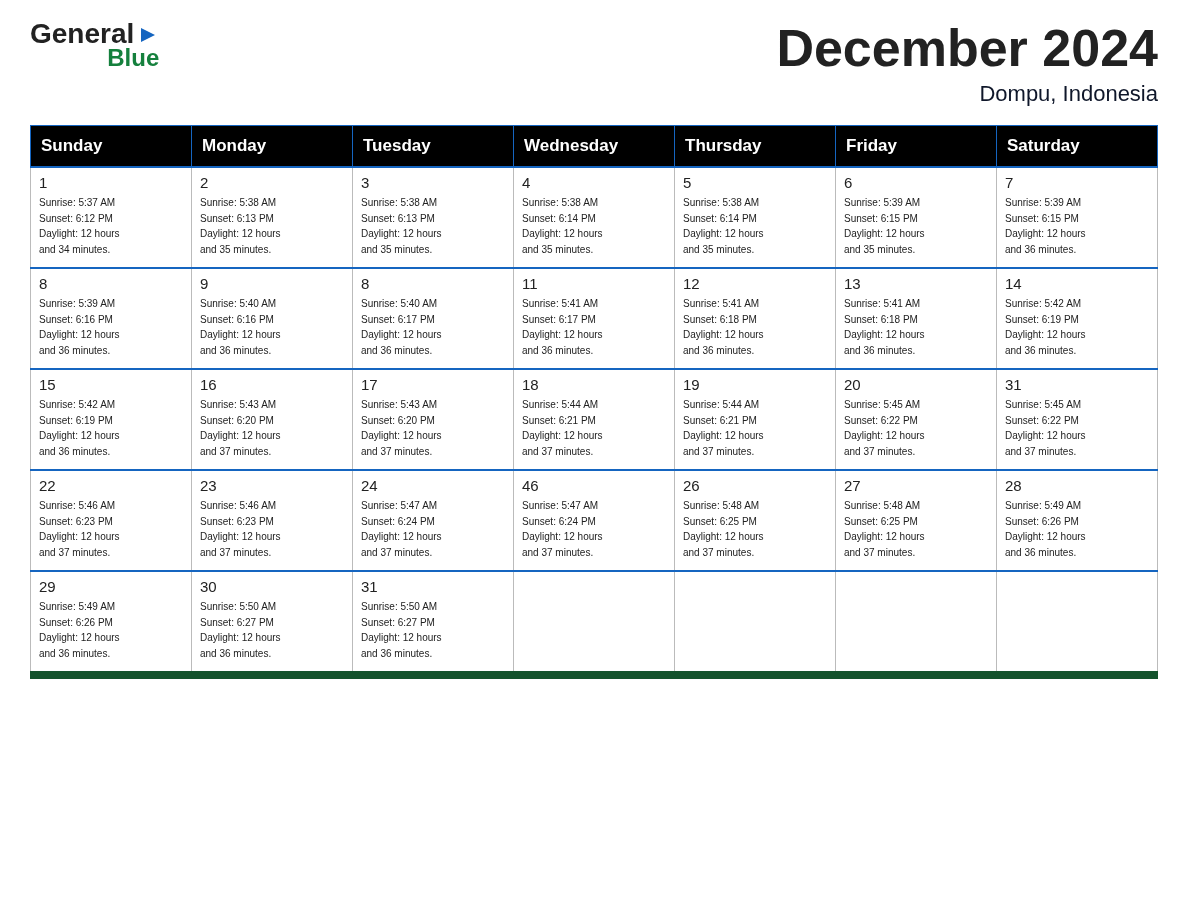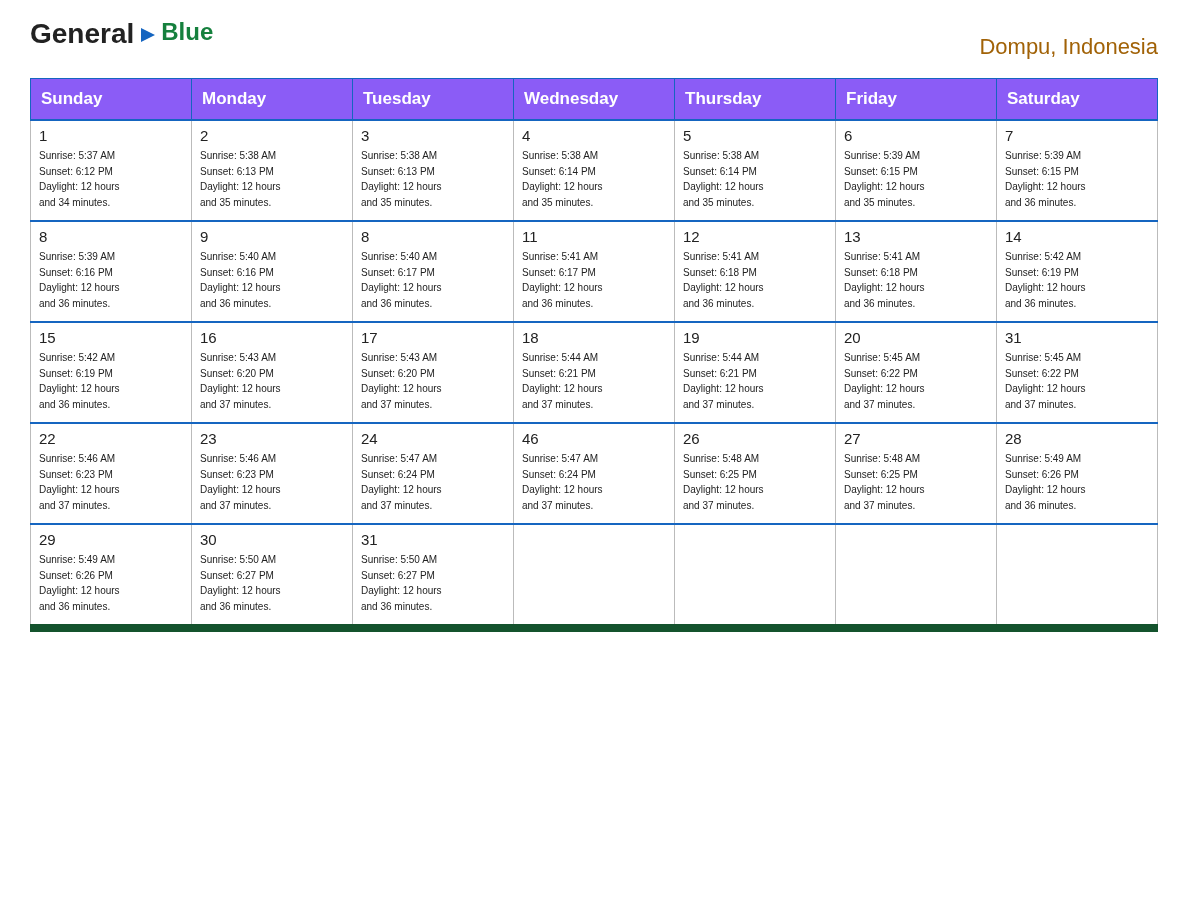--- a/index.html
+++ b/index.html
@@ -12,22 +12,22 @@
       padding: 20px 30px;
     }
     .header {
       display: flex;
       justify-content: space-between;
       align-items: flex-start;
       margin-bottom: 18px;
     }
     .logo {
       display: flex;
-      flex-direction: row;
-      align-items: center;
+      flex-direction: column;
+      align-items: flex-end;
     }
     .logo-text {
       font-size: 28px;
       font-weight: bold;
       color: #222;
       line-height: 1;
     }
     .logo-line1 {
       display: flex;
       align-items: center;
@@ -43,30 +43,30 @@
       text-align: right;
     }
     .month-title {
       font-size: 52px;
       font-weight: bold;
       color: #222;
       line-height: 1.1;
     }
     .location {
       font-size: 22px;
-      color: #a16207;
-      margin-top: 14px;
+      color: #0f172a;
+      margin-top: 4px;
     }
     .calendar-table {
       width: 100%;
       border-collapse: collapse;
       border: 1px solid #999;
     }
     .calendar-table th {
-      background-color: #8b5cf6;
+      background-color: #000000;
       color: #fff;
       font-size: 17px;
       font-weight: bold;
       padding: 10px 10px;
       text-align: left;
       border: 1px solid #1565c0;
     }
     .calendar-table td {
       vertical-align: top;
       padding: 6px 8px 10px 8px;
@@ -104,20 +104,21 @@
   <div class="logo">
     <div class="logo-line1">
       <span class="logo-text">General</span>
       <svg width="22" height="22" viewBox="0 0 22 22" style="margin-left:3px;margin-top:2px;">
         <polygon points="4,4 18,11 4,18" fill="#1565c0"></polygon>
       </svg>
     </div>
     <div class="logo-line2">Blue</div>
   </div>
   <div class="title-block">
+    <div class="month-title">December 2024</div>
     <div class="location">Dompu, Indonesia</div>
   </div>
 </div>
 
 <table class="calendar-table">
   <thead>
     <tr>
     <th>Sunday</th>
         <th>Monday</th>
         <th>Tuesday</th>

